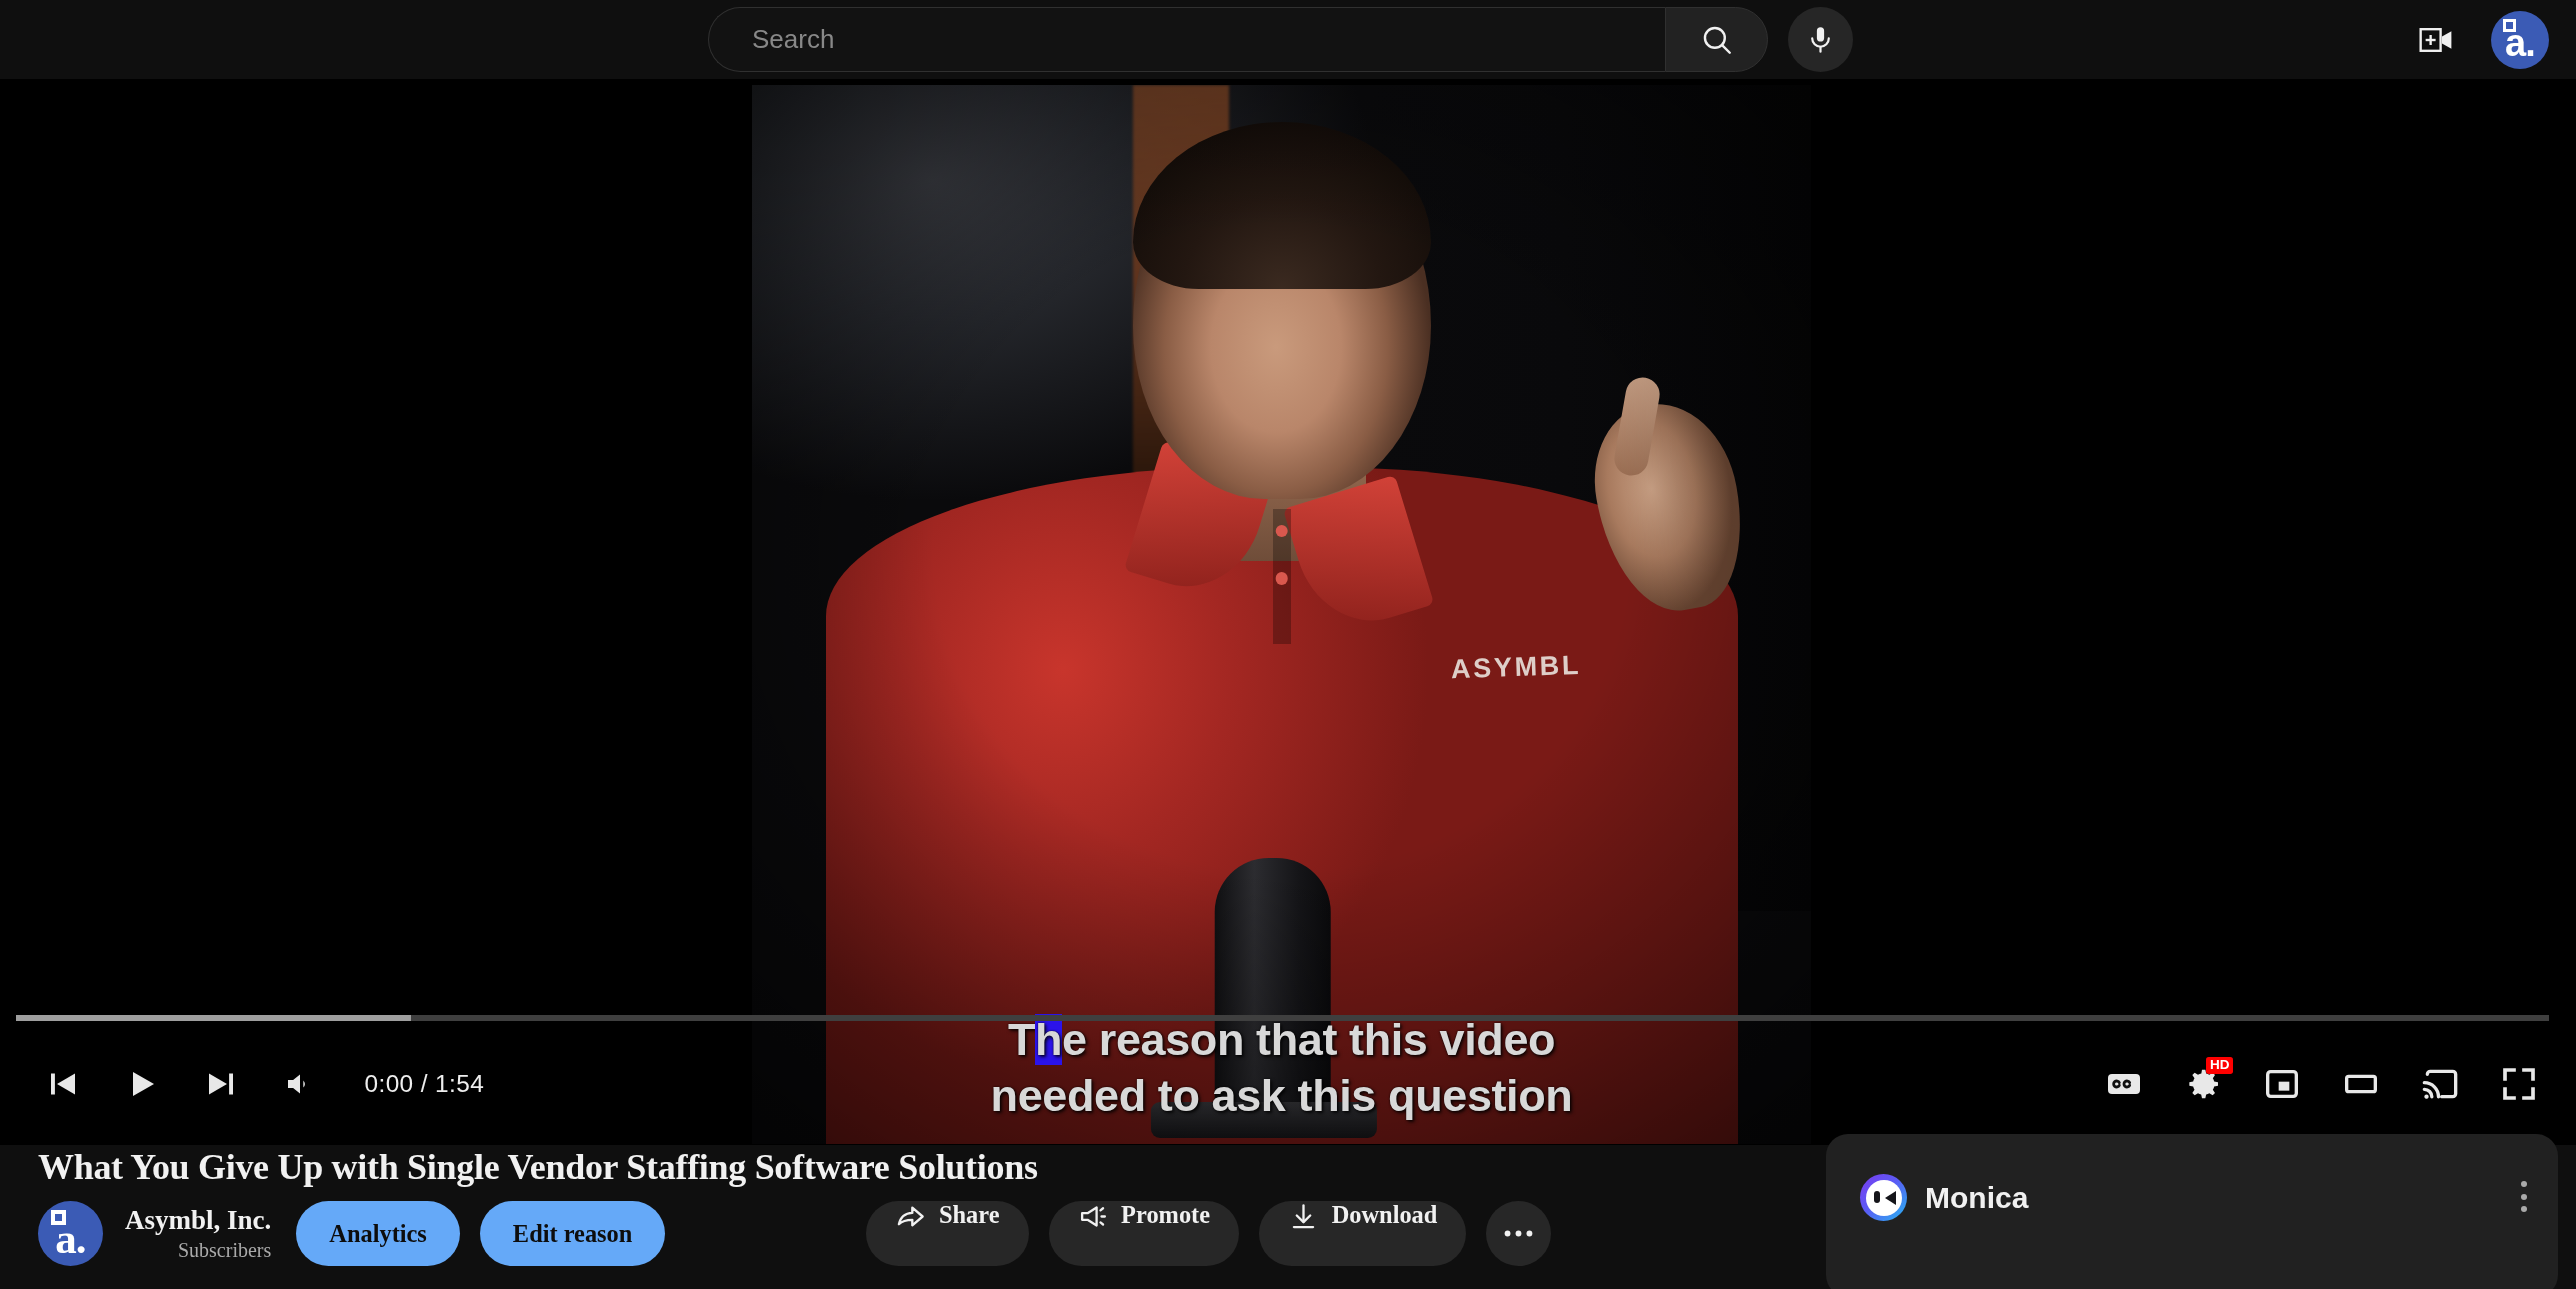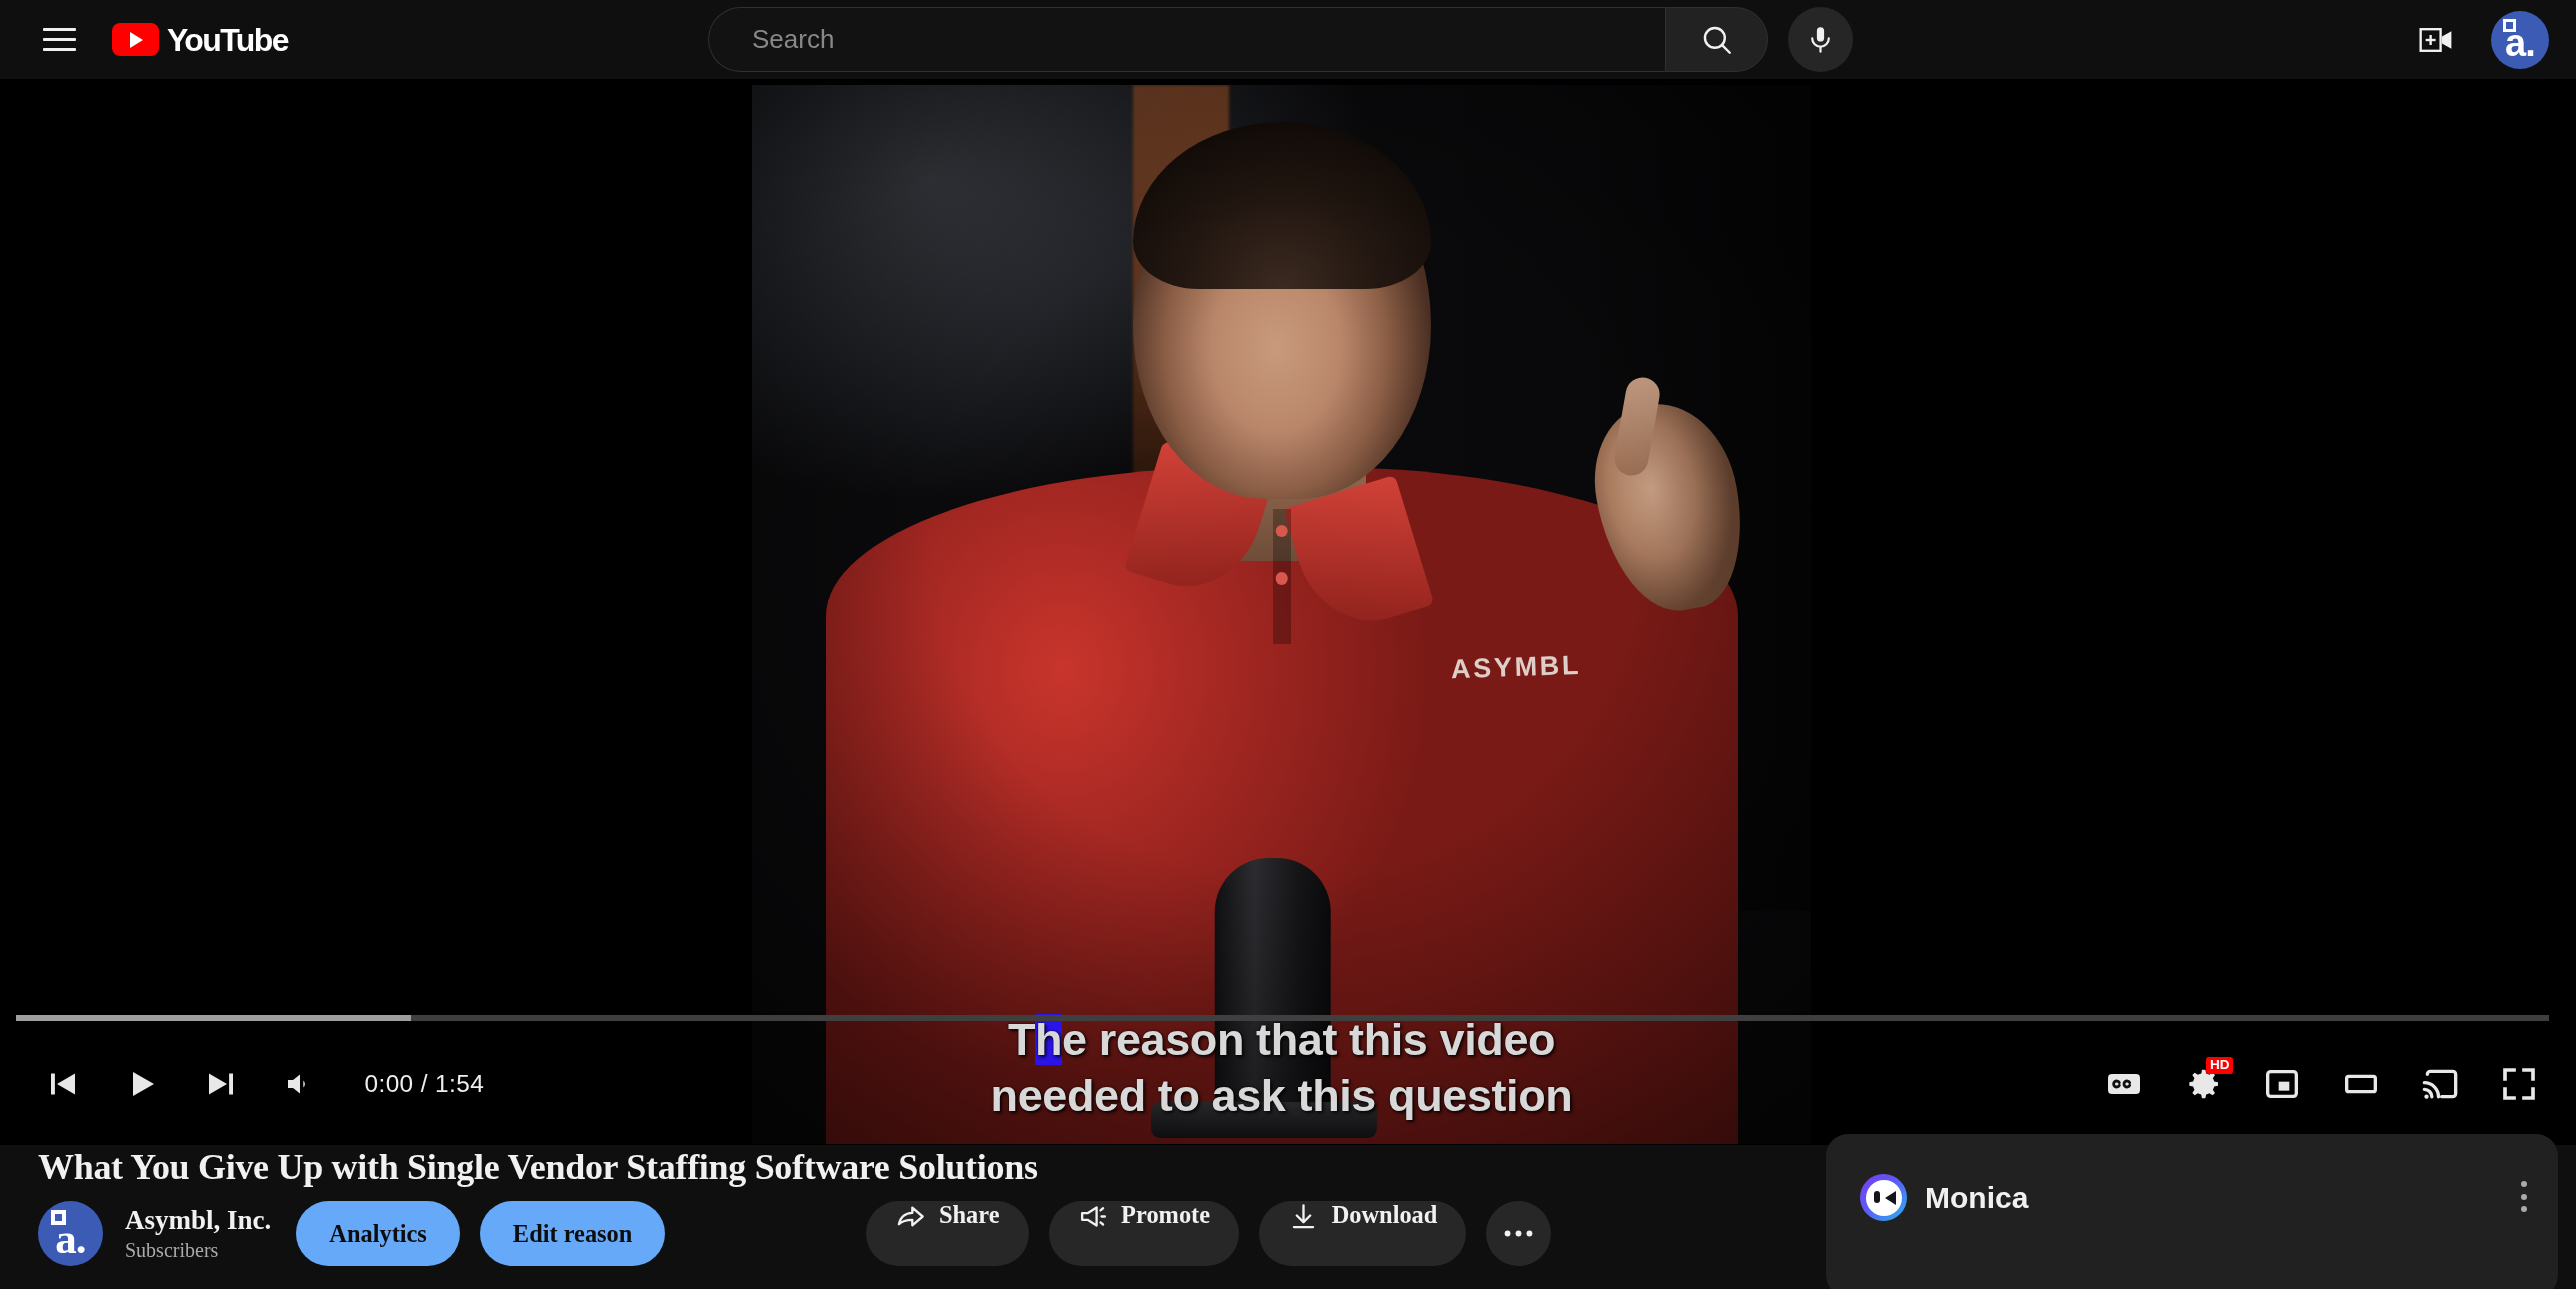--- a/index.html
+++ b/index.html
@@ -172,21 +172,21 @@
   .video-title { color:#f1f1f1; font-size:36px; font-weight:700; letter-spacing:-0.3px;
     line-height:1.25; white-space:nowrap; }
   .meta-row { position:absolute; left:0; top:56px; display:flex; align-items:center; width:1761px; }
   .ch-avatar { width:65px; height:65px; border-radius:50%; background:#3b5bb5;
     display:flex; align-items:center; justify-content:center; position:relative;
     overflow:hidden; flex:none; cursor:pointer; }
   .ch-avatar .a { color:#fff; font-size:43px; font-weight:700; position:relative;
     top:5.4px; letter-spacing:-0.9px; }
   .ch-avatar .sq { position:absolute; left:12.6px; top:9px; width:15.4px; height:15.4px;
     border:4.5px solid #fff; }
-  .ch-block { margin-left:22px; display:flex; flex-direction:column; justify-content:center; }
+  .ch-block { margin-left:22px; display:flex; flex-direction:column; justify-content:center;align-items:flex-end; }
   .ch-name { color:#f1f1f1; font-size:27px; font-weight:700; white-space:nowrap; }
   .ch-subs { color:#aaa; font-size:20px; margin-top:3.6px; white-space:nowrap; }
   .pill-blue { background:#65a9f8; color:#0d0d0d; font-size:24.4px; font-weight:700;
     border-radius:36px; padding:8px 33px; height:65px; display:flex; align-items:center;
     cursor:pointer; white-space:nowrap; }
   .pill-dark { background:#272727; color:#f1f1f1; font-size:24.4px; font-weight:600;
     border-radius:36px; padding:0 29px; height:65px; display:flex; align-items:flex-start;
     gap:12.6px; cursor:pointer; white-space:nowrap; }
   .pill-round { background:#272727; width:65px; height:65px; border-radius:50%;
     display:flex; align-items:center; justify-content:center; cursor:pointer; }
@@ -211,33 +211,20 @@
   .monica-dots i { display:block; width:6.3px; height:6.3px; border-radius:50%; background:#aaa; }
 
   svg { display:block; }
 </style>
 </head>
 <body>
 
 <div class="page">
 
   <div class="header">
-    <div class="hdr-left">
-      <div class="hamburger">
-        <span></span>
-          <span></span>
-          <span></span>
-      </div>
-      <div class="logo">
-        <div class="logo-badge">
-          <div class="tri"></div>
-        </div>
-        <div class="logo-text">YouTube</div>
-      </div>
-    </div>
 
     <div class="search-wrap">
       <div class="search-box">
         <input type="text" placeholder="Search" style="">
       </div>
       <div class="search-btn">
         <svg width="34" height="34" viewBox="0 0 24 24">
           <circle cx="10.5" cy="10.5" r="7" fill="none" stroke="#f1f1f1" stroke-width="1.7"></circle>
           <line x1="15.6" y1="15.6" x2="21" y2="21" stroke="#f1f1f1" stroke-width="1.7" stroke-linecap="round"></line>
         </svg>

